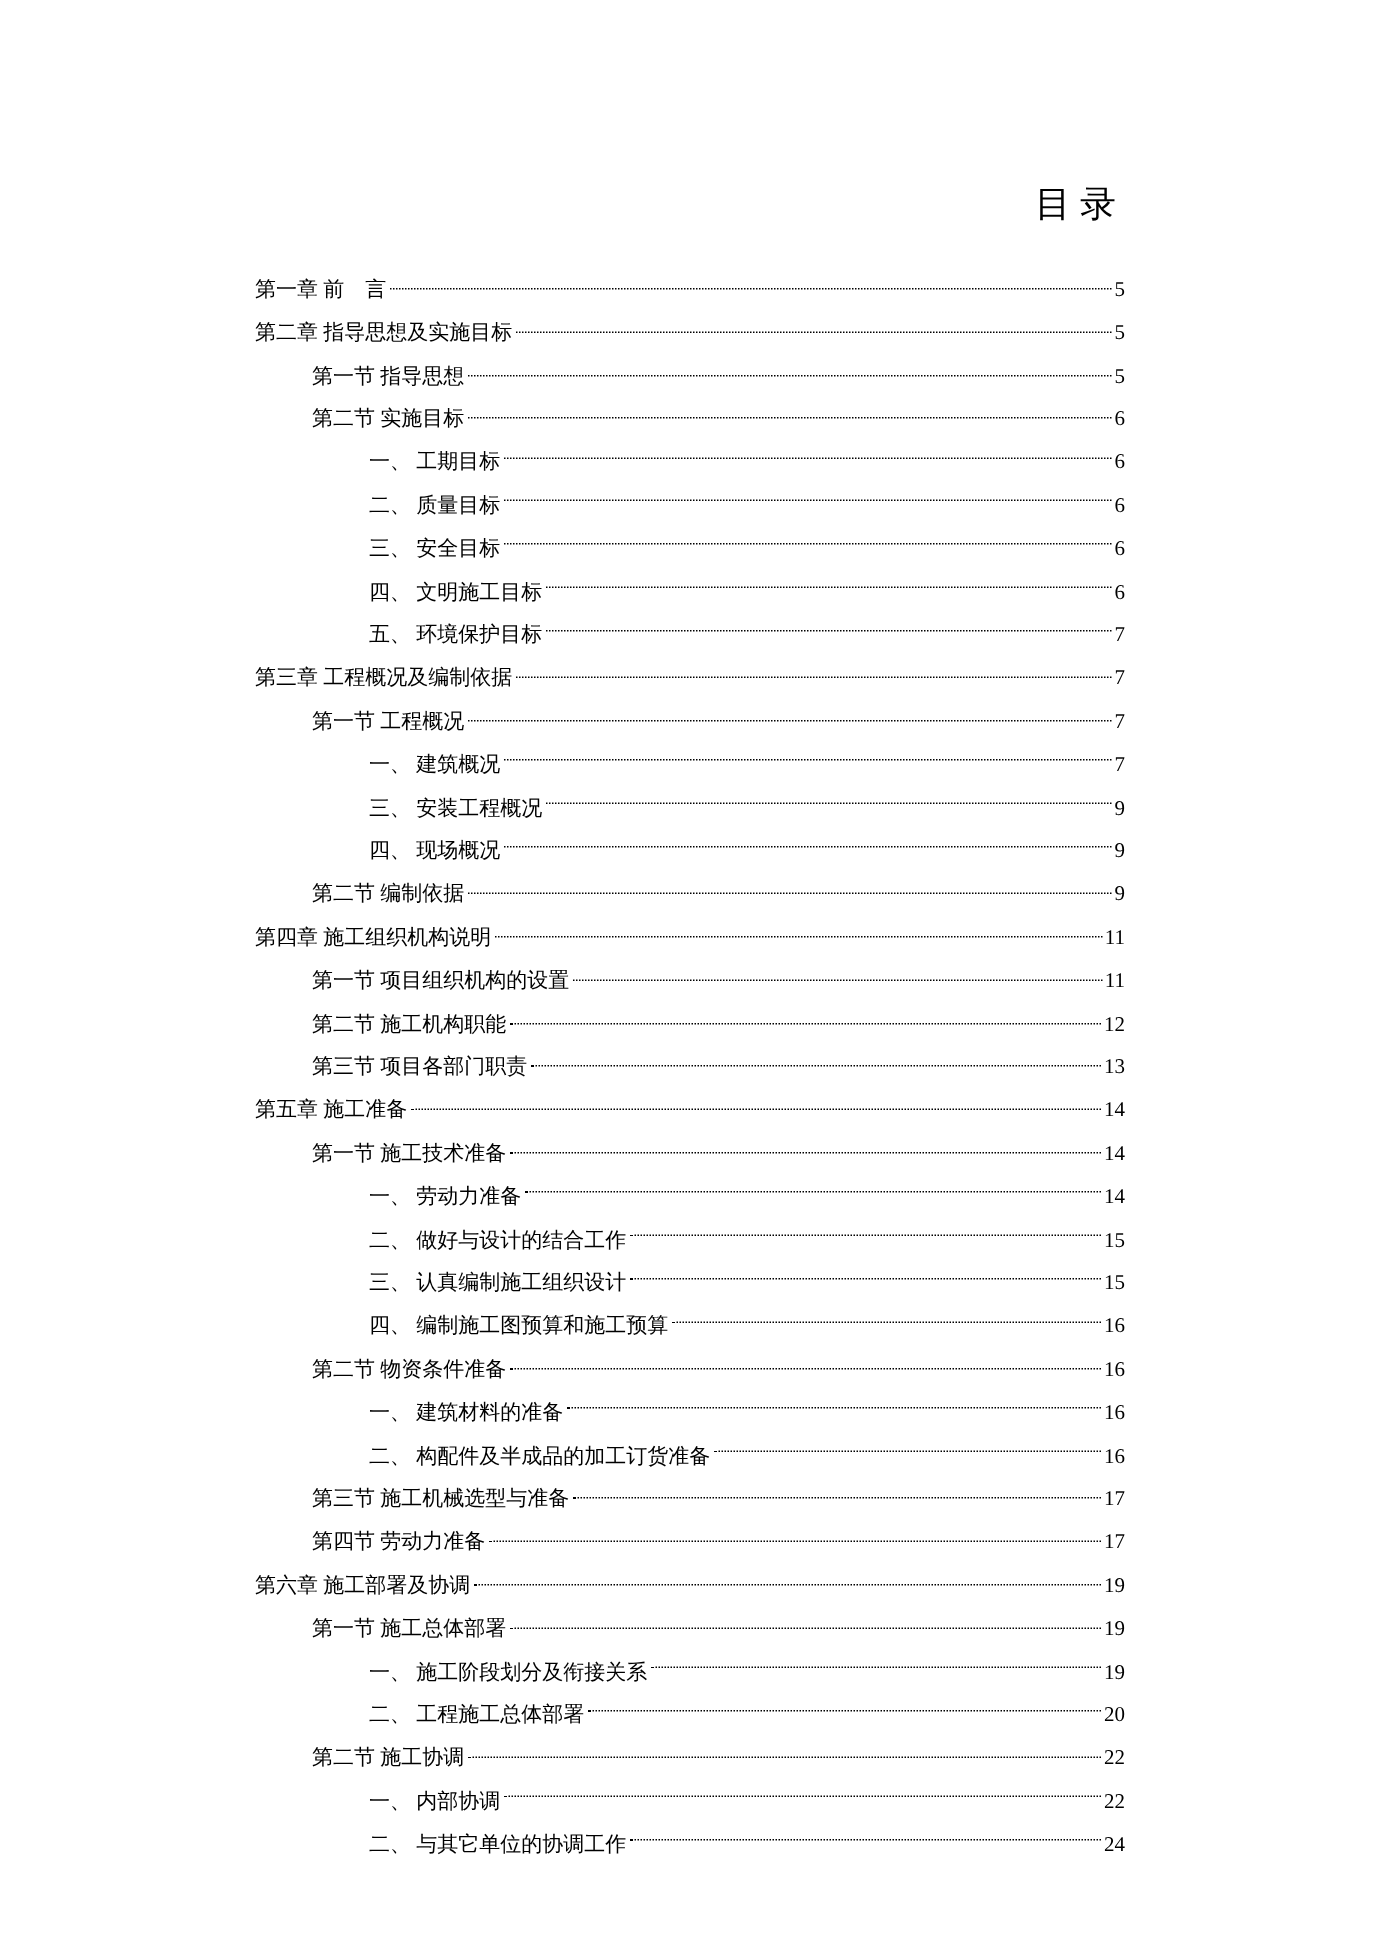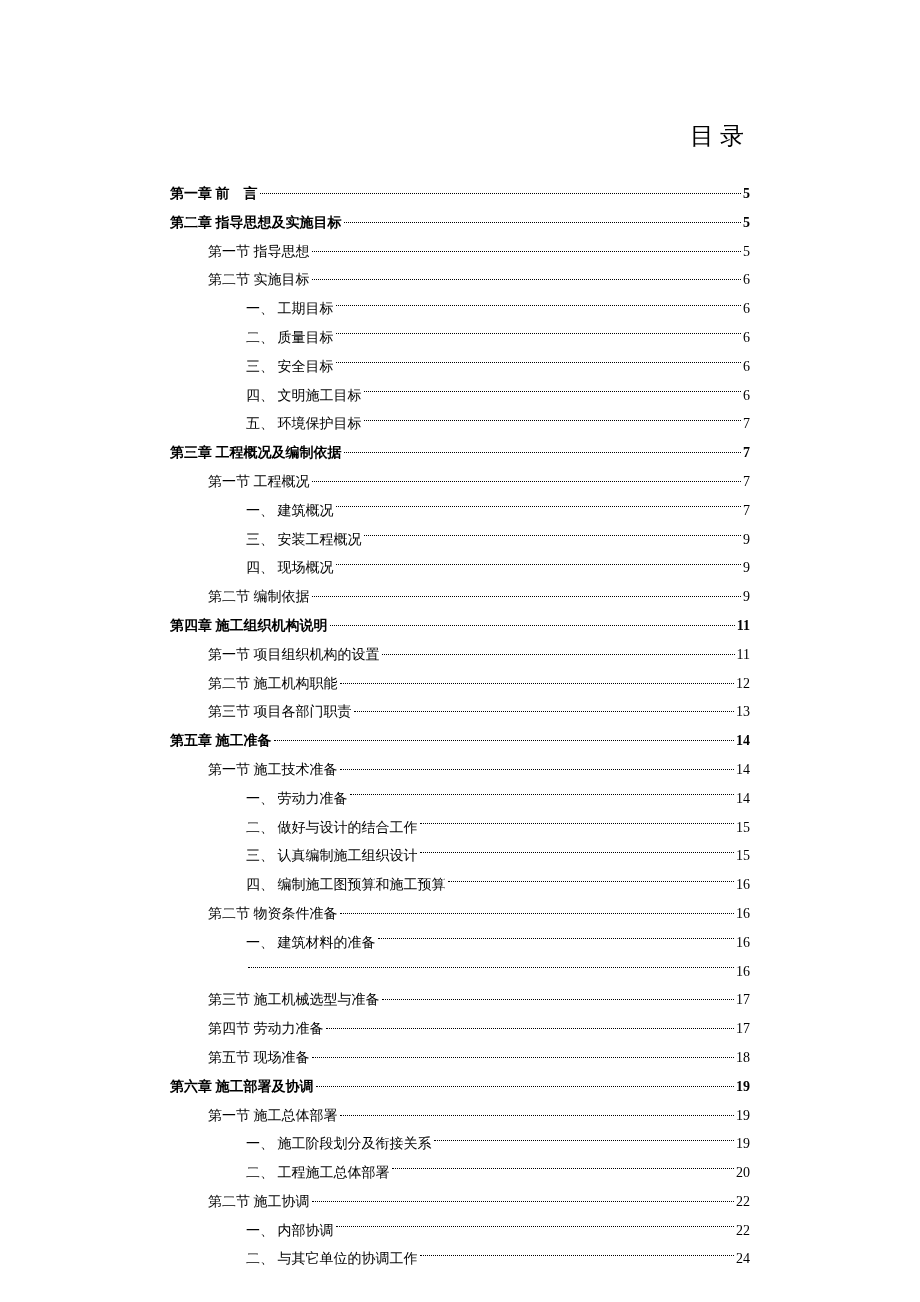--- a/index.html
+++ b/index.html
@@ -34,21 +34,21 @@
     .toc-dots {
       flex: 1;
       border-bottom: 1.5px dotted #000;
       margin: 0 2px;
       position: relative;
       top: -4px;
     }
     .toc-page {
       white-space: nowrap;
     }
-    .level-0 { padding-left: 0; font-weight: bold; }
+    .level-0 { padding-left: 0; }
     .level-1 { padding-left: 38px; }
     .level-2 { padding-left: 76px; align-items: center; }
   </style>
 </head>
 <body>
 
 <h1 class="title">目录</h1>
 
 <div id="toc-container">
     <div class="toc-entry level-0">
@@ -180,37 +180,33 @@
       <span class="toc-label">第二节 物资条件准备</span>
       <span class="toc-dots"></span>
       <span class="toc-page">16</span>
     </div>
     <div class="toc-entry level-2">
       <span class="toc-label">一、 建筑材料的准备</span>
       <span class="toc-dots"></span>
       <span class="toc-page">16</span>
     </div>
     <div class="toc-entry level-2">
+      <span class="toc-label">二、 构配件及半成品的加工订货准备</span>
       <span class="toc-dots"></span>
       <span class="toc-page">16</span>
     </div>
     <div class="toc-entry level-1">
       <span class="toc-label">第三节 施工机械选型与准备</span>
       <span class="toc-dots"></span>
       <span class="toc-page">17</span>
     </div>
     <div class="toc-entry level-1">
       <span class="toc-label">第四节 劳动力准备</span>
       <span class="toc-dots"></span>
       <span class="toc-page">17</span>
-    </div>
-    <div class="toc-entry level-1">
-      <span class="toc-label">第五节 现场准备</span>
-      <span class="toc-dots"></span>
-      <span class="toc-page">18</span>
     </div>
     <div class="toc-entry level-0">
       <span class="toc-label">第六章 施工部署及协调</span>
       <span class="toc-dots"></span>
       <span class="toc-page">19</span>
     </div>
     <div class="toc-entry level-1">
       <span class="toc-label">第一节 施工总体部署</span>
       <span class="toc-dots"></span>
       <span class="toc-page">19</span>

